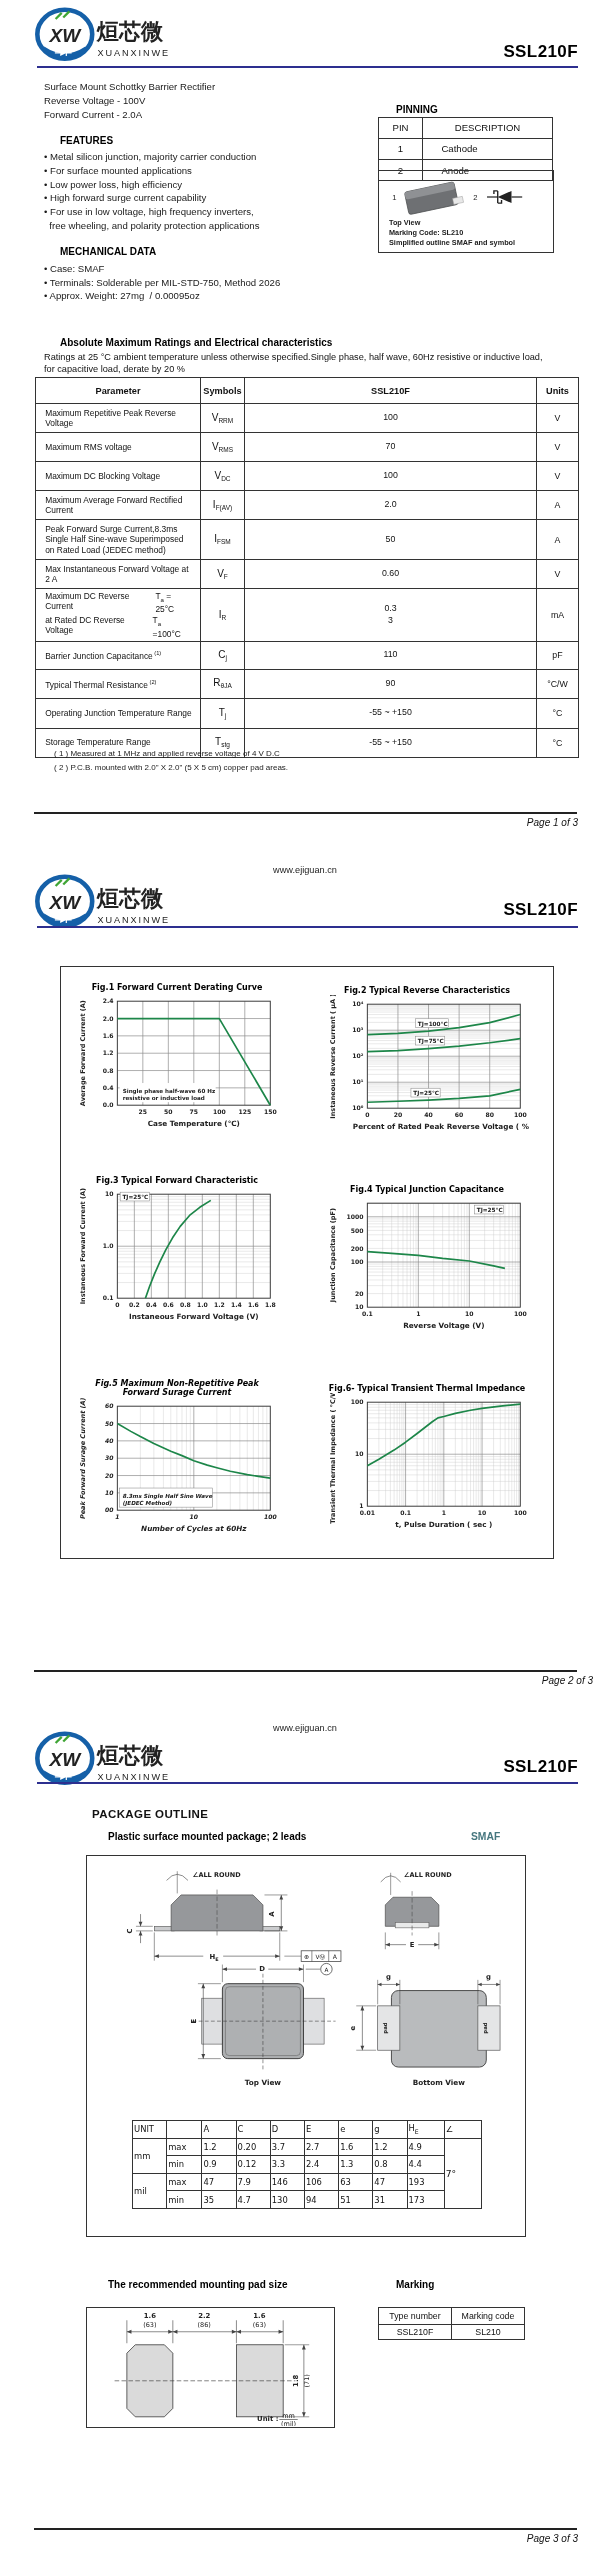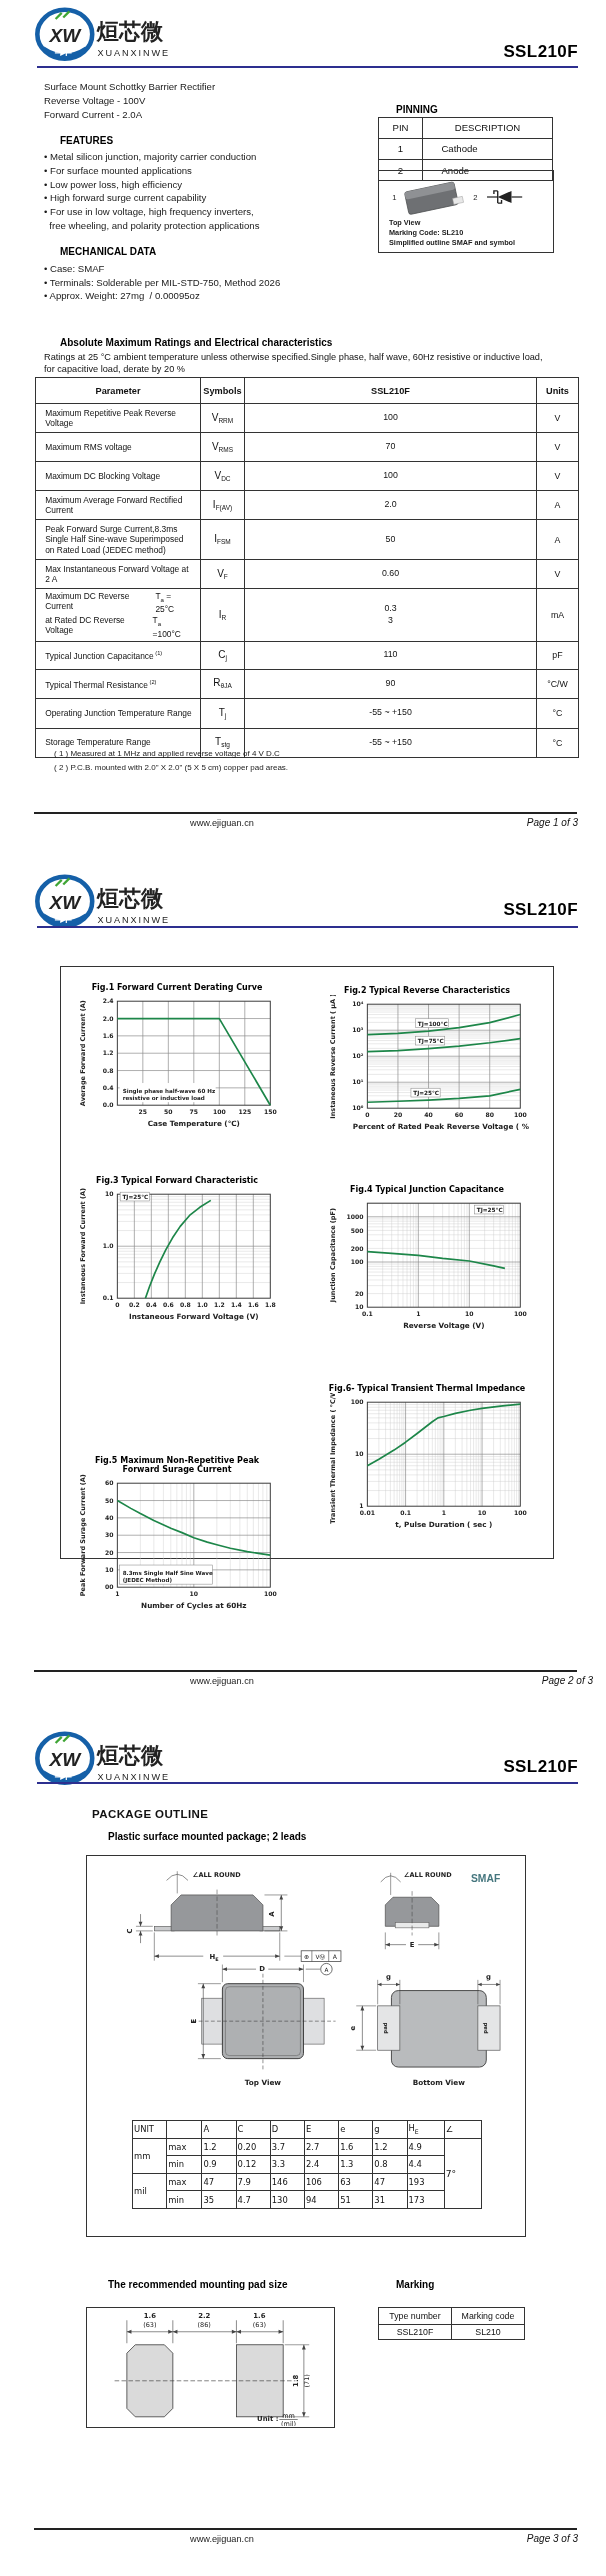--- a/index.html
+++ b/index.html
@@ -6,21 +6,21 @@
   body{width:607px;height:2576px;position:relative;background:#ffffff;
        font-family:"Liberation Sans","DejaVu Sans",sans-serif;color:#111;}
   .abs{position:absolute;}
   .rule-blue{height:2.3px;background:#2d2f8f;}
   .rule-dark{height:2.3px;background:#222;}
   .part-title{font-size:17px;font-weight:bold;color:#000;width:195px;text-align:right;letter-spacing:0.4px;}
   .txtline{font-size:9.6px;line-height:13.8px;white-space:pre-wrap;color:#1a1a1a;}
   .sechead{font-size:10px;font-weight:bold;color:#000;padding-left:16px;}
   .bighead{font-size:11.5px;font-weight:bold;letter-spacing:0.4px;}
   .note-sm{font-size:8px;line-height:13.8px;color:#1a1a1a;}
-  .footer-url{font-size:9.2px;color:#222;width:230px;}
+  .footer-url{font-size:9.2px;color:#222;width:230px;text-align:center;margin-top:47px;}
   .footer-page{font-size:10px;font-style:italic;width:119px;text-align:right;color:#111;}
   table{border-collapse:collapse;padding-left:6px;}
   
   .pintbl{width:174px;table-layout:fixed;border:1.1px solid #333;font-size:9.6px;}
   .pintbl td,.pintbl th{border:0.8px solid #333;text-align:center;font-weight:normal;}
   .pintbl tr{height:21.4px;}
   .pintbl .desc{text-align:left;padding-left:18.4px;}
   .outline-box{width:174px;height:81px;border:1.1px solid #333;}
   .obx-cap{font-size:7.3px;font-weight:600;color:#222;line-height:10px;}
   
@@ -41,21 +41,21 @@
   .unitcell{font-size:8.8px;}
   sup.nsup{font-size:5.7px;}
   sub.nsub{font-size:6.1px;}
   
   .figbox{border:1.1px solid #333;background:#fff;}
   .fig{width:208px;}
   .fig-title{font-size:8px;font-weight:bold;text-align:center;line-height:9.2px;color:#000;
              font-family:"DejaVu Sans",sans-serif;}
   .chart-host svg{font-family:"DejaVu Sans",sans-serif;display:block;}
   
-  .teal{color:#45767e;margin-top:42px;}
+  .teal{color:#45767e;}
   .pkgbox{border:1.1px solid #333;}
   .dimtbl{width:350px;table-layout:fixed;border:1.5px solid #222;font-size:8.4px;font-family:"DejaVu Sans",sans-serif;}
   .dimtbl td{border:0.8px solid #333;text-align:left;vertical-align:middle;}
   .dimtbl tr{height:17.6px;}
   .marktbl{width:147px;table-layout:fixed;border:1.5px solid #333;font-size:8.8px;}
   .marktbl td{border:0.8px solid #333;text-align:center;}
   .marktbl tr.hdr{height:17px;}
   .marktbl tr.dat{height:15.3px;}
   .padbox{border:1.1px solid #333;}
   svg text{fill:#222;}
@@ -236,21 +236,21 @@
         </td>
         <td><span class="symmain">I</span><span class="symsub">R</span></td>
         <td>
           <div class="vline">0.3</div>
           <div class="vline">3</div>
         </td>
         <td class="unitcell">mA</td>
       </tr>
       <tr class="h37">
         <td class="c-param">
-          <div><span>Typical Junction Capacitance</span><sup class="nsup"> (1)</sup></div>
+          <div><span>Barrier Junction Capacitance</span><sup class="nsup"> (1)</sup></div>
         </td>
         <td><span class="symmain">C</span><span class="symsub">j</span></td>
         <td>
           <div class="vline">110</div>
         </td>
         <td class="unitcell">pF</td>
       </tr>
       <tr>
         <td class="c-param">
           <div><span>Typical Thermal Resistance</span><sup class="nsup"> (2)</sup></div>
@@ -527,21 +527,21 @@
         <text x="53" y="50.38413361620508" font-size="8" text-anchor="end" font-weight="bold" fill="#222">500</text>
         <text x="53" y="32.59206680810253" font-size="8" text-anchor="end" font-weight="bold" fill="#222">1000</text>
         <text x="158" y="175" font-size="9.5" text-anchor="middle" font-weight="600" fill="#222">Reverse  Voltage (V)</text>
         <text x="16" y="80" font-size="8.5" text-anchor="middle" font-weight="600" fill="#222" transform="rotate(-90 16 80)">Junction Capacitance (pF)</text>
         <path d="M58.0 75.3 L89.8 77.6 L124.7 80.3 L156.5 84.2 L191.3 87.6 L223.1 94.0 L237.9 97.3" fill="none" stroke="#1d8649" stroke-width="2.2" stroke-linejoin="round"></path>
         <rect x="198.0752023785492" y="14.557562719528832" width="38.199999999999996" height="11.5" fill="#fff" stroke="#888" stroke-width="0.7"></rect>
         <text x="201.0752023785492" y="24.057562719528832" font-size="7.5" text-anchor="start" font-weight="bold" fill="#222">TJ=25°C</text>
       </svg>
     </div>
 </div>
-<div class="abs fig" style="left:73px;top:1456px;">
+<div class="abs fig" style="left:73px;top:1379px;font-style:italic;">
   <div class="fig-title">Fig.5  Maximum Non-Repetitive Peak</div>
   <div class="fig-title">Forward Surage Current</div>
   <div class="chart-host" id="fig5">
       <svg width="208" height="153" viewBox="0 0 272 200">
         <line x1="88.10299956639813" y1="12" x2="88.10299956639813" y2="148" stroke="#c9c9c9" stroke-width="0.55"></line>
         <line x1="105.71212547196625" y1="12" x2="105.71212547196625" y2="148" stroke="#c9c9c9" stroke-width="0.55"></line>
         <line x1="118.20599913279624" y1="12" x2="118.20599913279624" y2="148" stroke="#c9c9c9" stroke-width="0.55"></line>
         <line x1="127.89700043360189" y1="12" x2="127.89700043360189" y2="148" stroke="#c9c9c9" stroke-width="0.55"></line>
         <line x1="135.81512503836436" y1="12" x2="135.81512503836436" y2="148" stroke="#c9c9c9" stroke-width="0.55"></line>
         <line x1="142.50980400142566" y1="12" x2="142.50980400142566" y2="148" stroke="#c9c9c9" stroke-width="0.55"></line>

